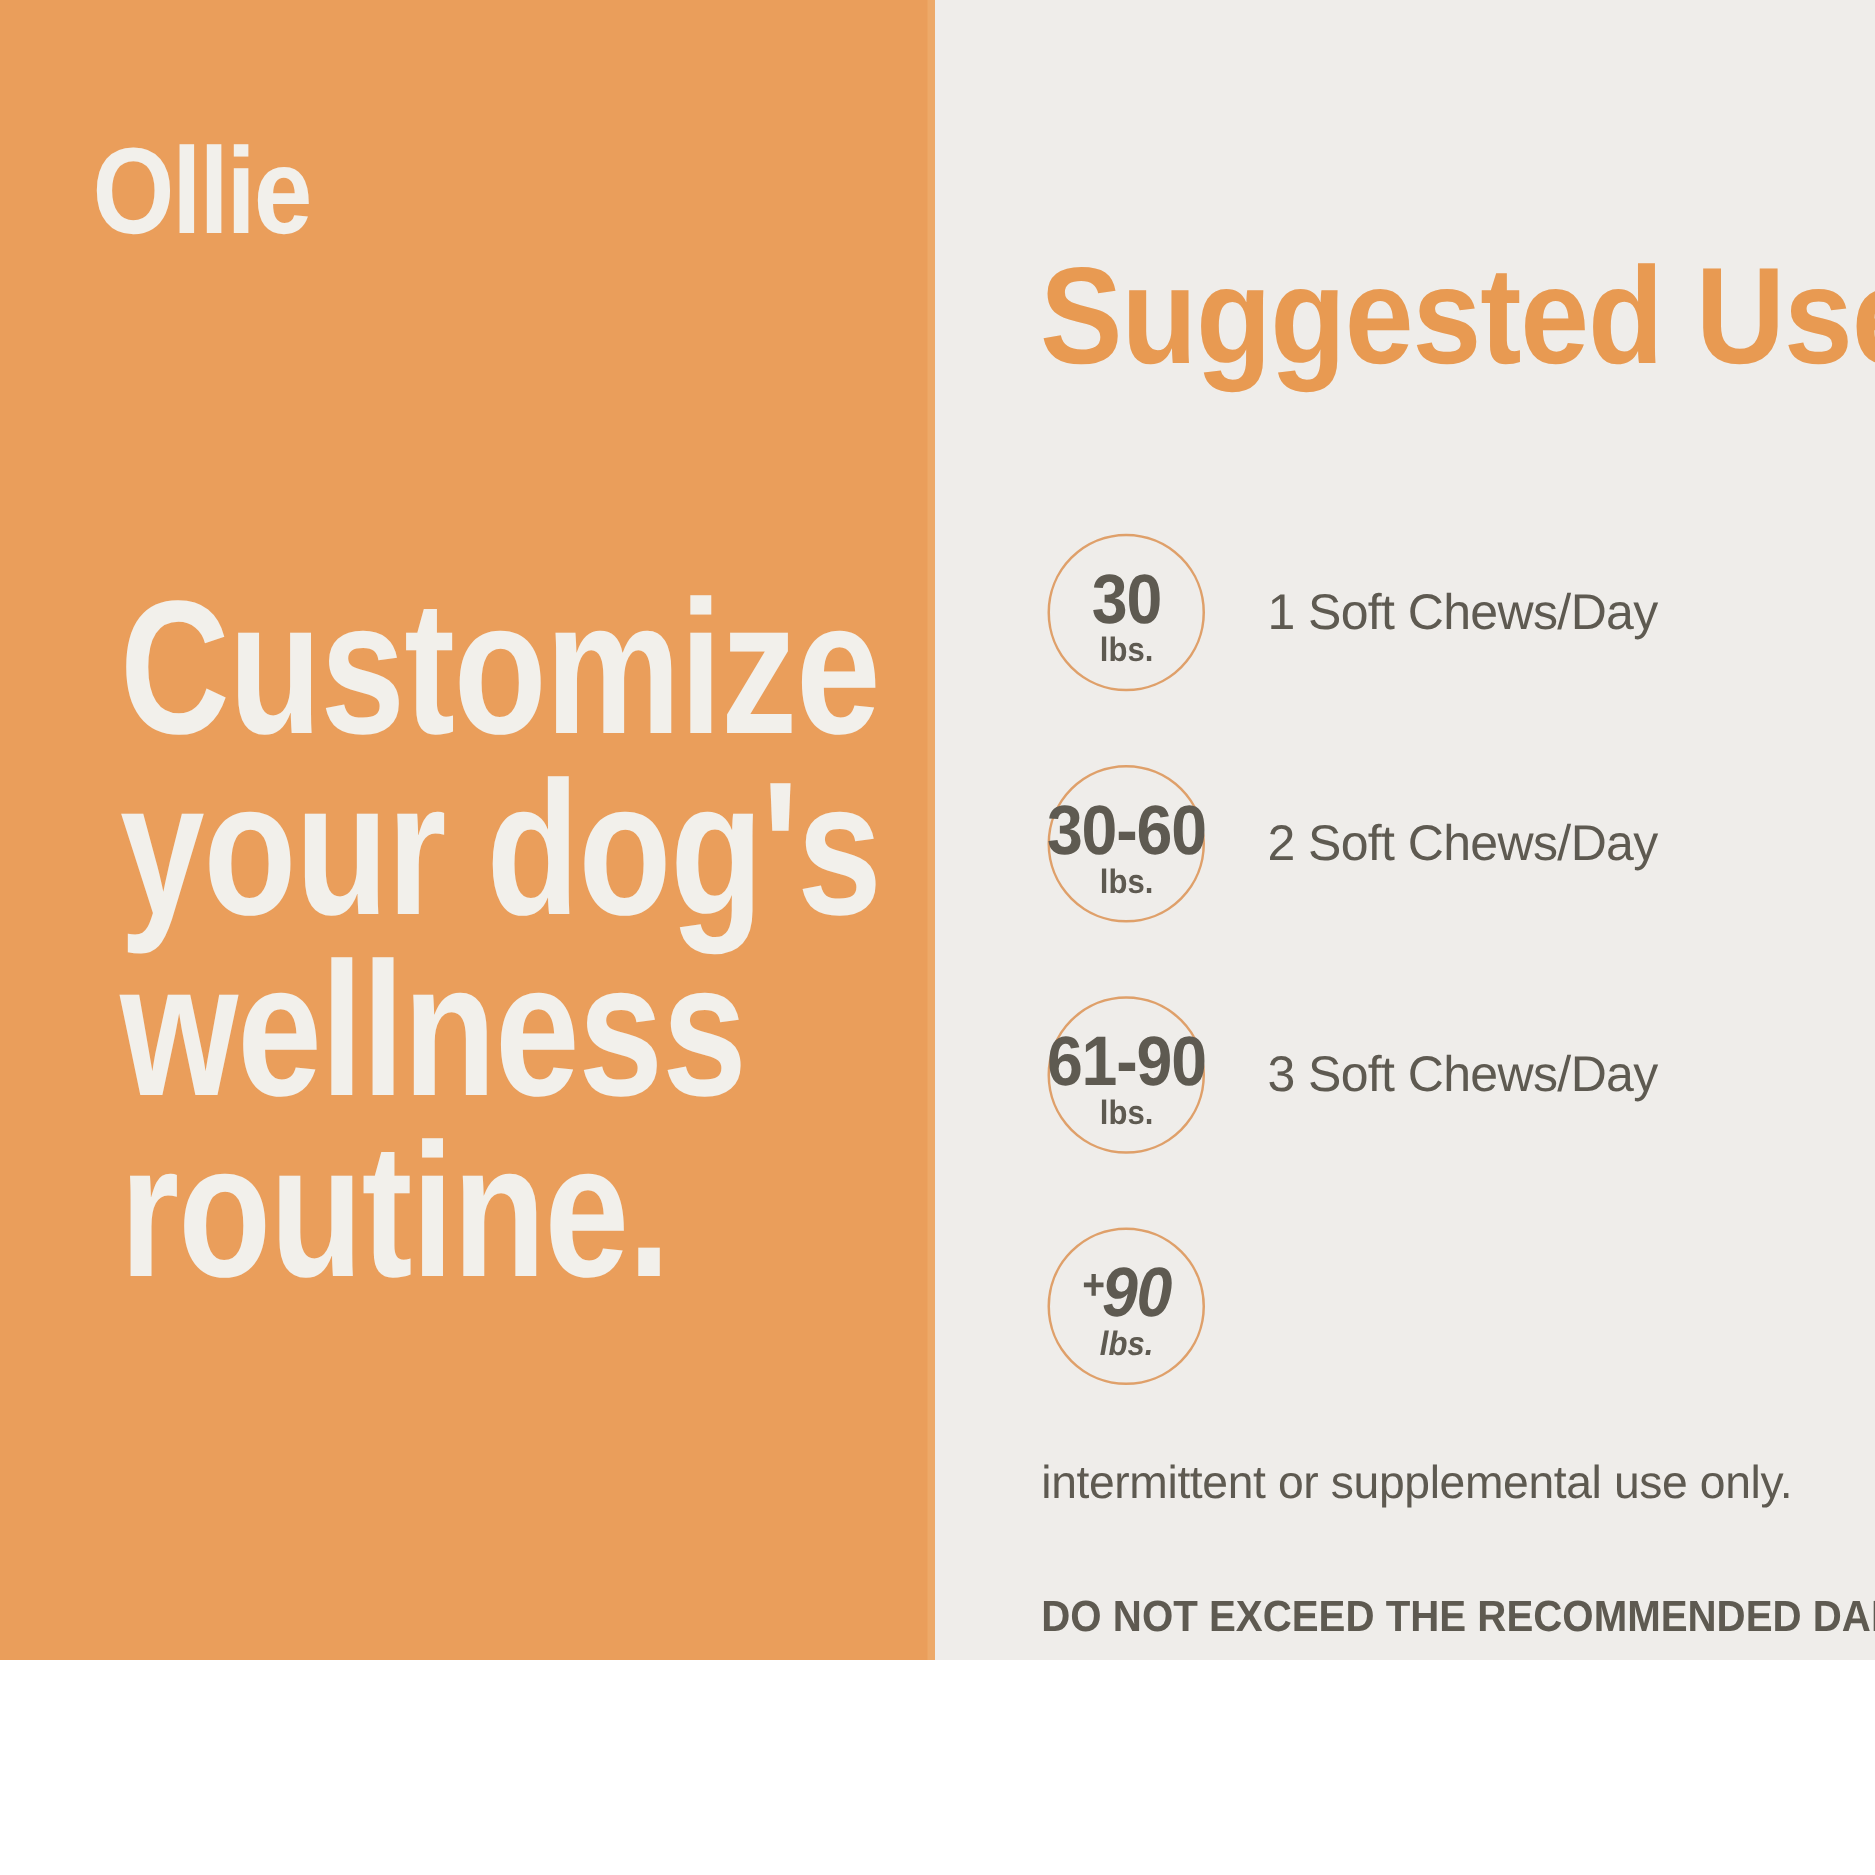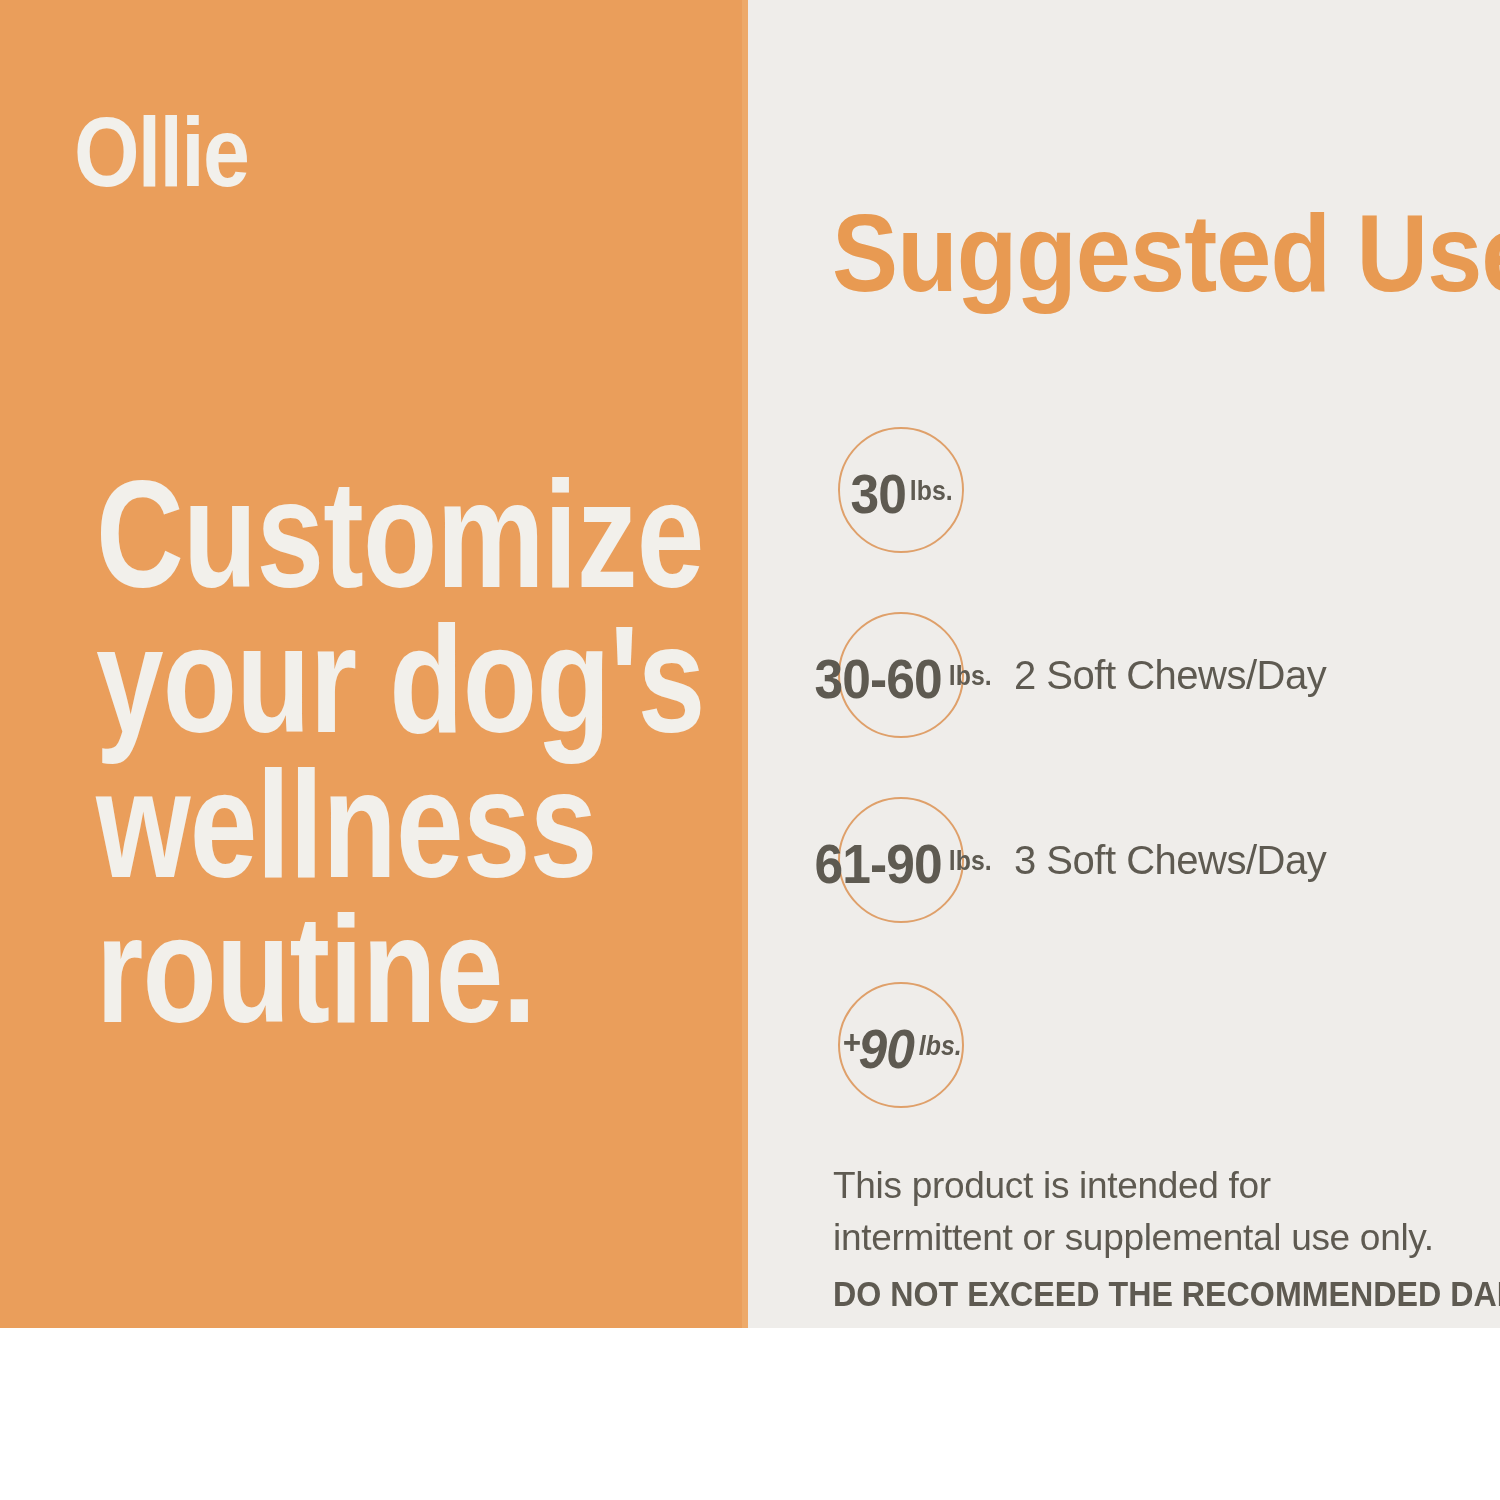--- a/index.html
+++ b/index.html
@@ -108,20 +108,21 @@
   .dose-badge {
     position: absolute;
     left: 0;
     top: 0;
     width: 126px;
     height: 126px;
     border: 2px solid #DFA06A;
     border-radius: 50%;
     box-sizing: border-box;
     display: flex;
+    flex-direction: column;
     align-items: center;
     justify-content: center;
   }
   .dose-weight {
     font-family: "Liberation Sans Narrow", "Liberation Sans", sans-serif;
     font-weight: bold;
     font-size: 56px;
     line-height: 52px;
     color: #5E5A51;
     letter-spacing: -1px;
@@ -210,20 +211,21 @@
 
   <div class="suggested-title">Suggested Use</div>
 
   <div class="dose-row" data-row="0">
     <div class="dose-badge">
       <div class="dose-weight">
         <span class="plus-sign"></span><span>30</span>
       </div>
       <div class="dose-unit">lbs.</div>
     </div>
+    <div class="dose-instruction">1 Soft Chews/Day</div>
   </div>
 
   <div class="dose-row" data-row="1">
     <div class="dose-badge">
       <div class="dose-weight">
         <span class="plus-sign"></span><span>30-60</span>
       </div>
       <div class="dose-unit">lbs.</div>
     </div>
     <div class="dose-instruction">2 Soft Chews/Day</div>
@@ -242,19 +244,18 @@
   <div class="dose-row" data-row="3">
     <div class="dose-badge">
       <div class="dose-weight">
         <span class="plus-sign">+</span><span>90</span>
       </div>
       <div class="dose-unit">lbs.</div>
     </div>
   </div>
 
   <div class="disclaimer">
-    <span class="dl-line">This product is intended for</span>
     <span class="dl-line">intermittent or supplemental use only.</span>
   </div>
 
   <div class="warning">DO NOT EXCEED THE RECOMMENDED DAILY AMOUNTS.</div>
 
 </div>
 
 </body></html>

